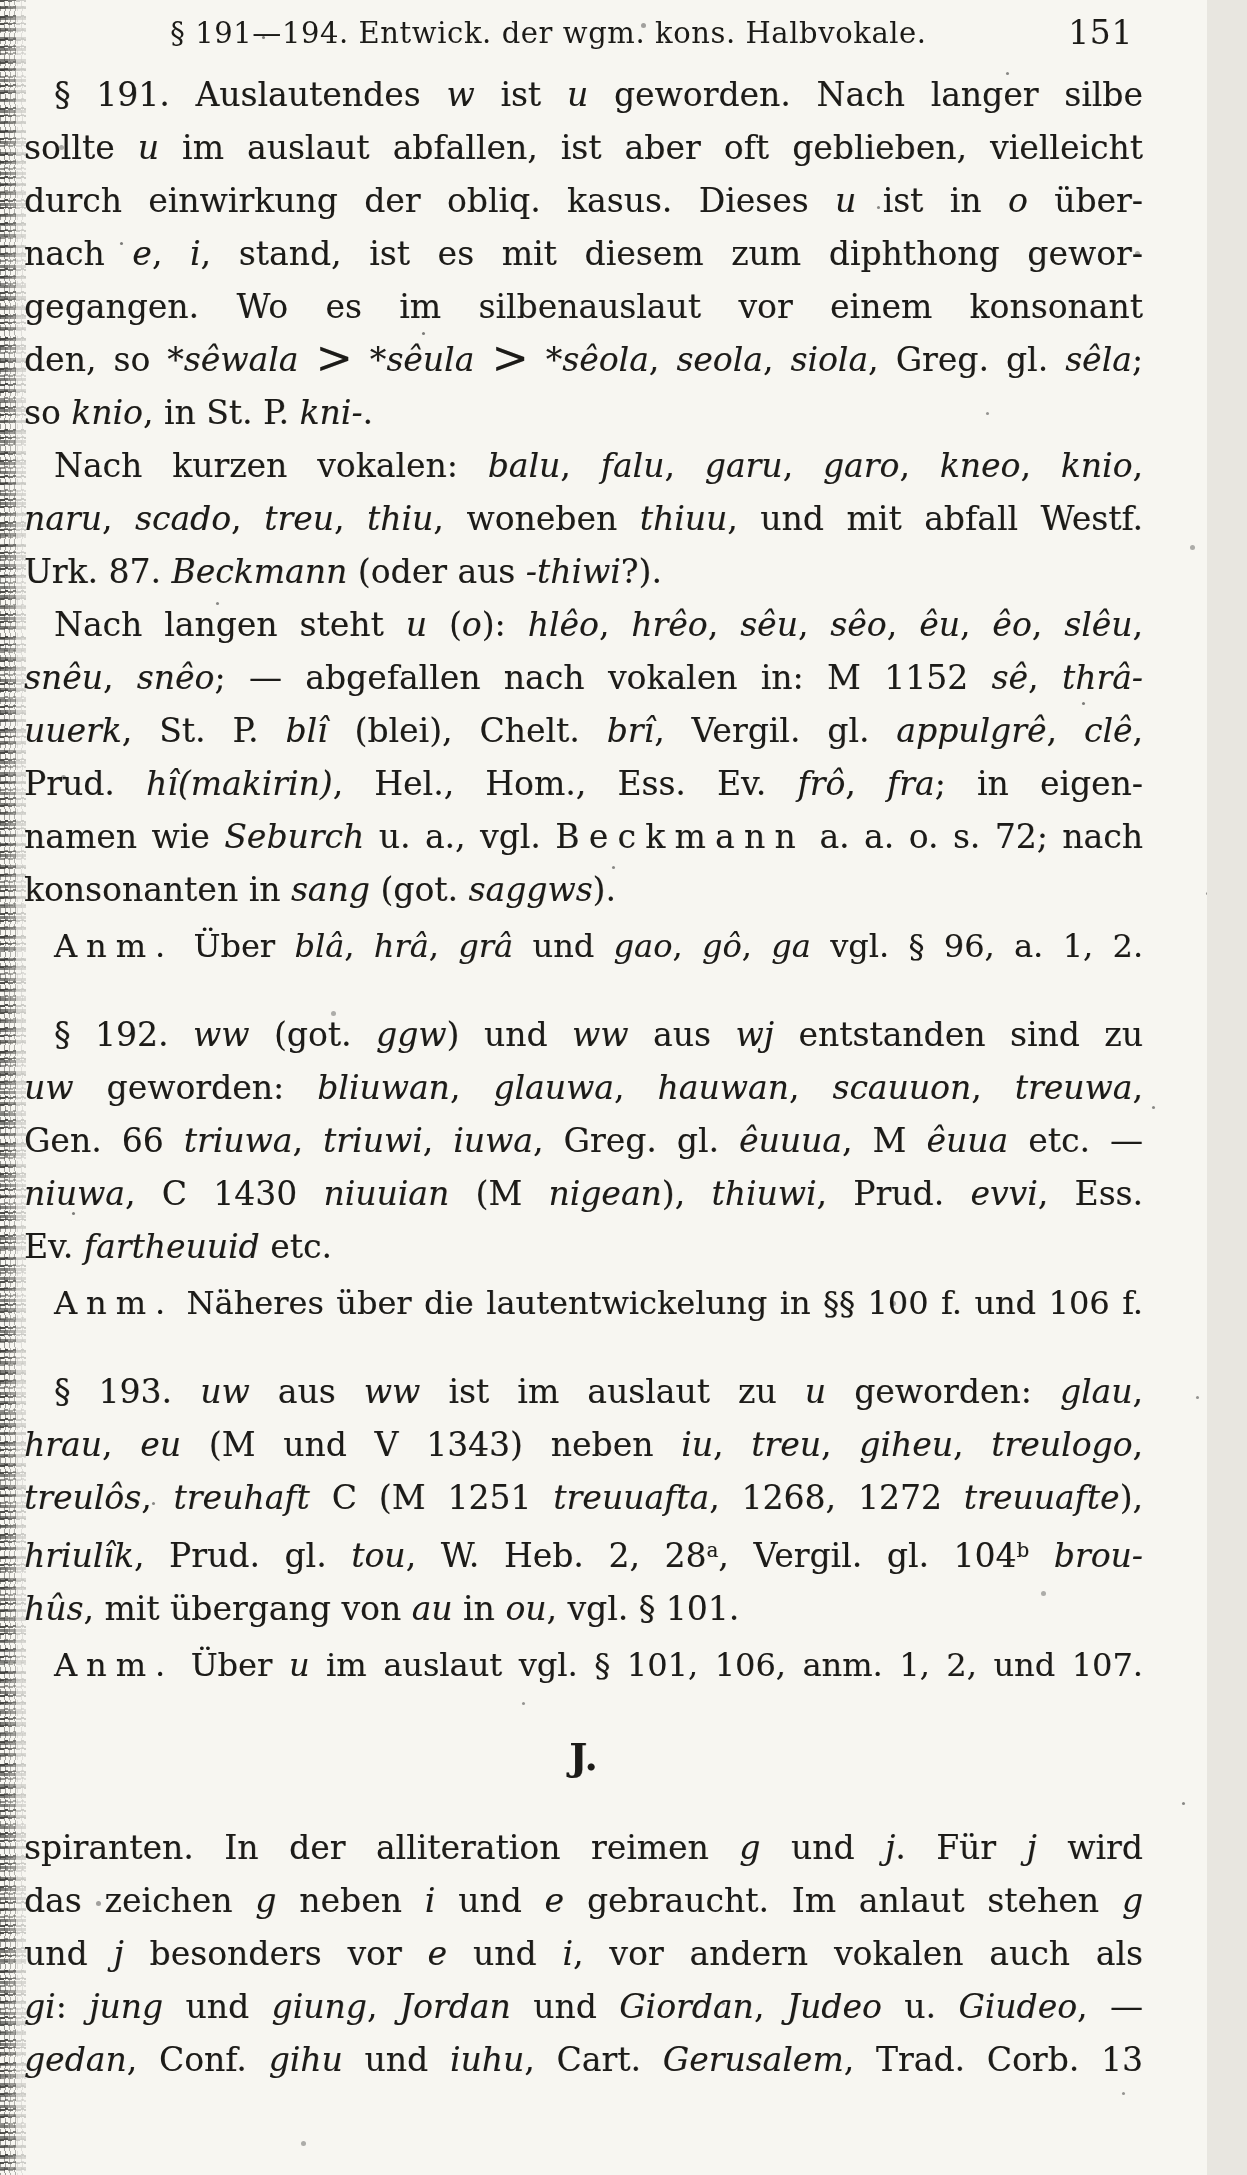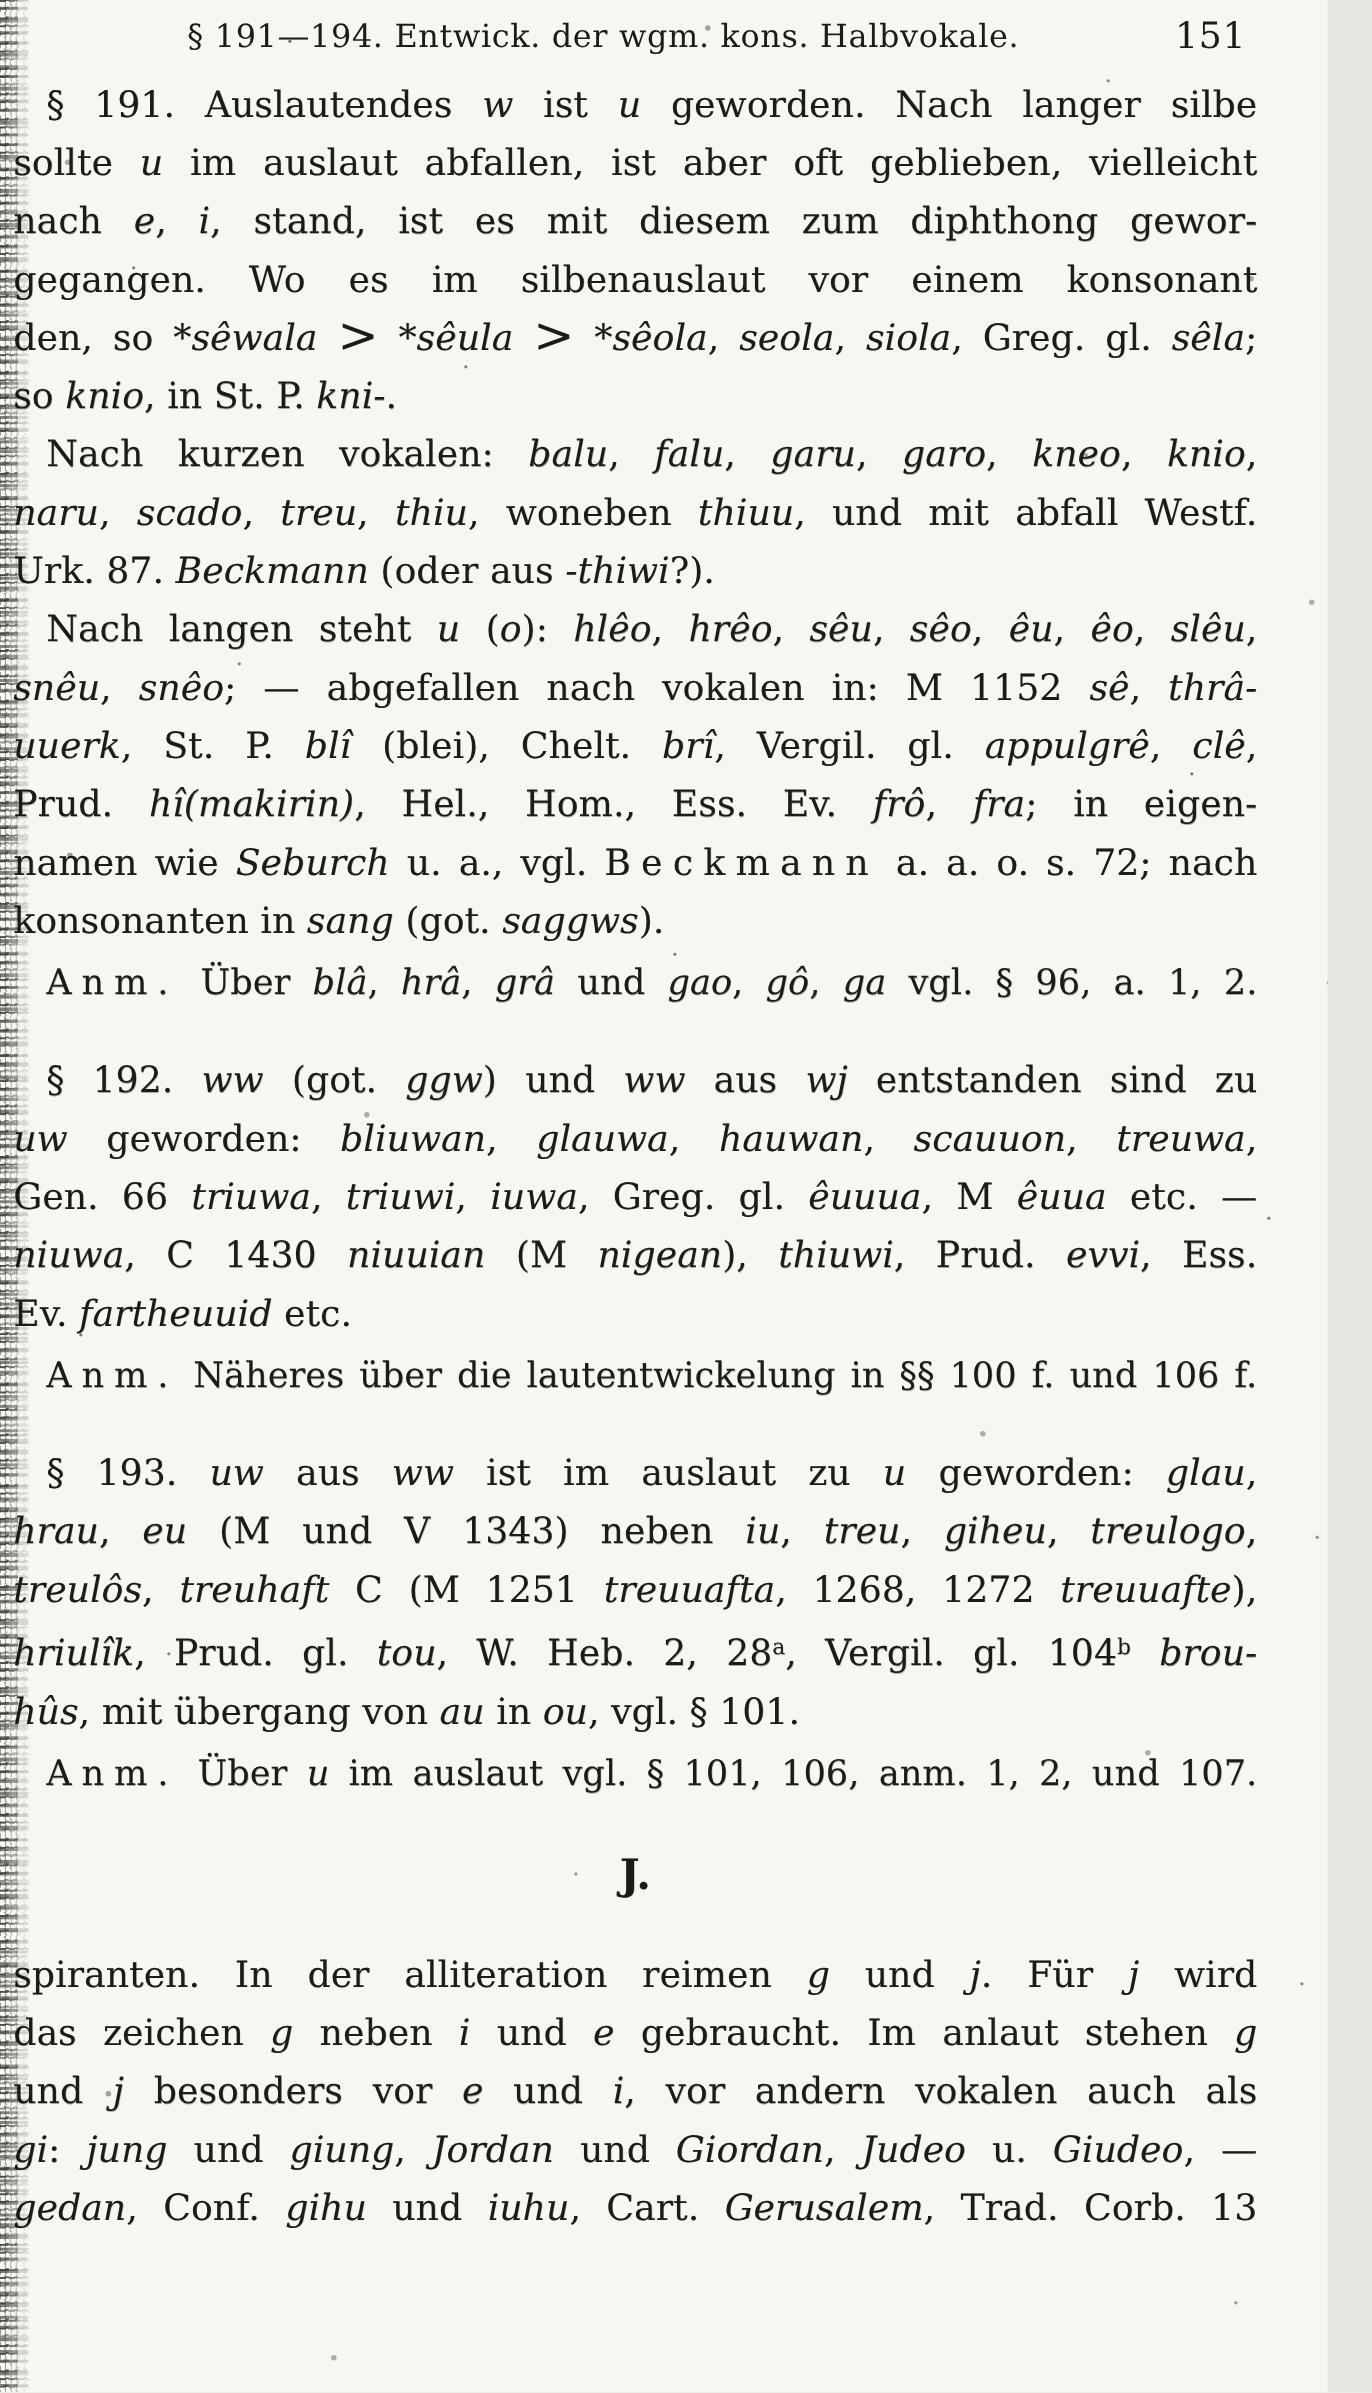--- a/index.html
+++ b/index.html
@@ -47,21 +47,21 @@
   .running-head{
     position:relative;
     padding:14px 150px 0 40px;
     text-align:center;
     font-size:29px;line-height:38px;
     letter-spacing:.02em;
   }
   .rh-num{position:absolute;right:74px;top:14px;font-size:33px;}
   .text-block{
     margin:16px 0 0 0;
-    padding:0 64px 0 12px; 
+    padding:0 64px 0 24px; 
   }
   .para,.anm{margin:0;}
   .line{
     font-size:33px;line-height:53px;
     text-align:justify;text-align-last:justify;
     text-shadow:.4px .4px 0 rgba(28,27,24,.35);
   }
   .line.endline{text-align-last:left;}
   .line.indent{padding-left:30px;}
   .anm{margin-top:8px;}
@@ -87,20 +87,21 @@
 
   <header class="running-head">
     <span class="rh-title">§ 191—194. Entwick. der wgm. kons. Halbvokale.</span>
     <span class="rh-num">151</span>
   </header>
 
   <main class="text-block">
       <div class="para">
         <div class="line indent"><span>§ 191. Auslautendes </span><span class="i">w</span><span> ist </span><span class="i">u</span><span> geworden. Nach langer silbe</span></div>
         <div class="line"><span>sollte </span><span class="i">u</span><span> im auslaut abfallen, ist aber oft geblieben, vielleicht</span></div>
+        <div class="line"><span>durch einwirkung der obliq. kasus. Dieses </span><span class="i">u</span><span> ist in </span><span class="i">o</span><span> über-</span></div>
         <div class="line"><span>nach </span><span class="i">e</span><span>, </span><span class="i">i</span><span>, stand, ist es mit diesem zum diphthong gewor-</span></div>
         <div class="line"><span>gegangen. Wo es im silbenauslaut vor einem konsonant</span></div>
         <div class="line"><span>den, so *</span><span class="i">sêwala</span><span> </span><span class="big">&gt;</span><span> *</span><span class="i">sêula</span><span> </span><span class="big">&gt;</span><span> *</span><span class="i">sêola</span><span>, </span><span class="i">seola</span><span>, </span><span class="i">siola</span><span>, Greg. gl. </span><span class="i">sêla</span><span>;</span></div>
         <div class="line endline"><span>so </span><span class="i">knio</span><span>, in St. P. </span><span class="i">kni-</span><span>.</span></div>
       </div>
       <div class="para">
         <div class="line indent"><span>Nach kurzen vokalen: </span><span class="i">balu</span><span>, </span><span class="i">falu</span><span>, </span><span class="i">garu</span><span>, </span><span class="i">garo</span><span>, </span><span class="i">kneo</span><span>, </span><span class="i">knio</span><span>,</span></div>
         <div class="line"><span class="i">naru</span><span>, </span><span class="i">scado</span><span>, </span><span class="i">treu</span><span>, </span><span class="i">thiu</span><span>, woneben </span><span class="i">thiuu</span><span>, und mit abfall Westf.</span></div>
         <div class="line endline"><span>Urk. 87. </span><span class="i">Beckmann</span><span> (oder aus </span><span class="i">-thiwi</span><span>?).</span></div>
       </div>

